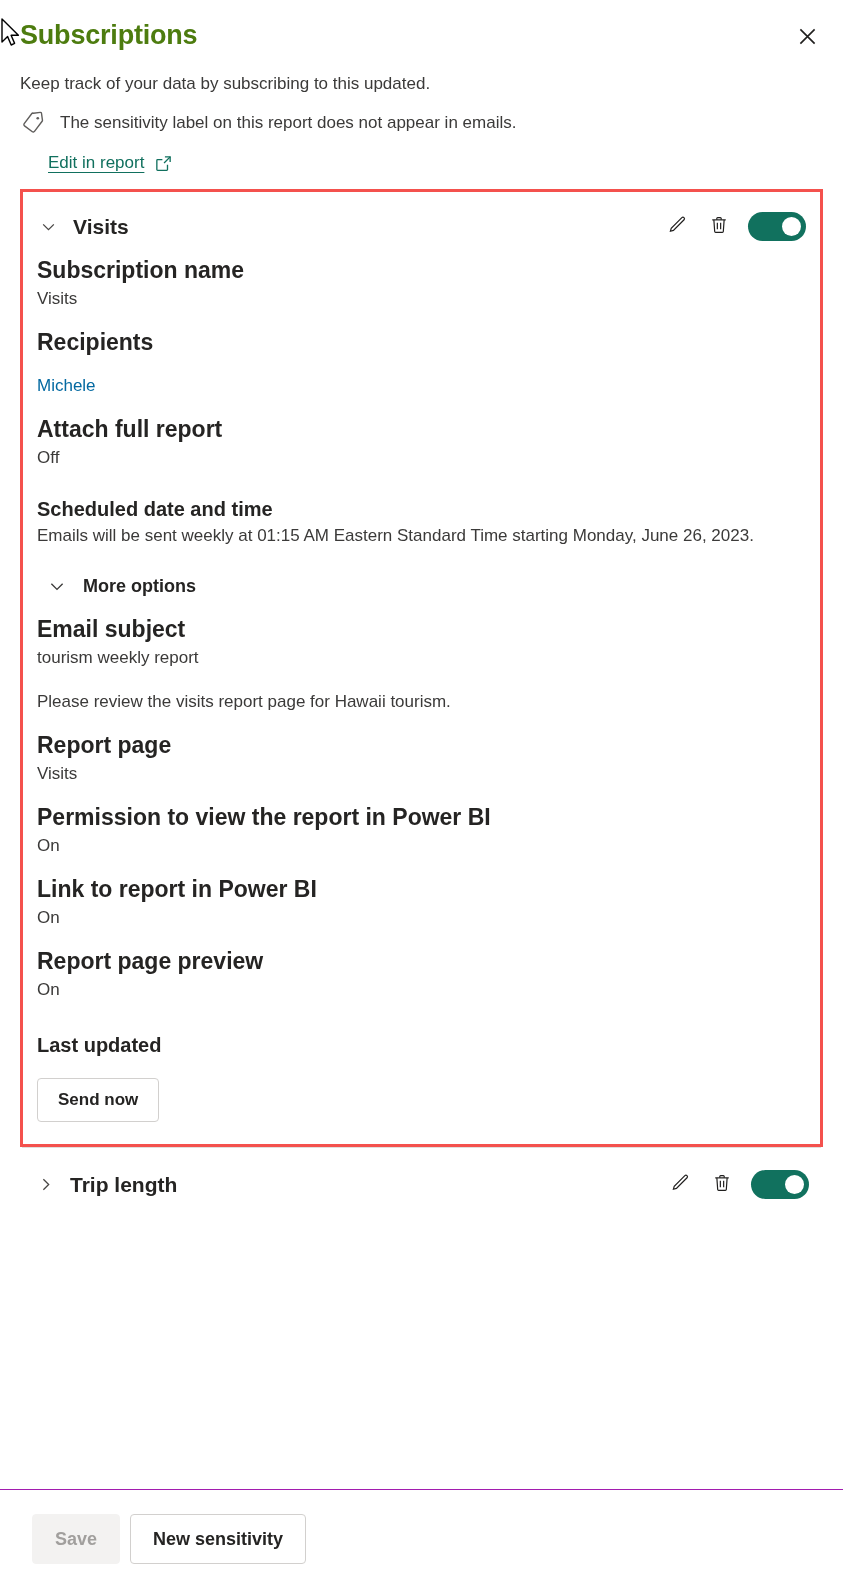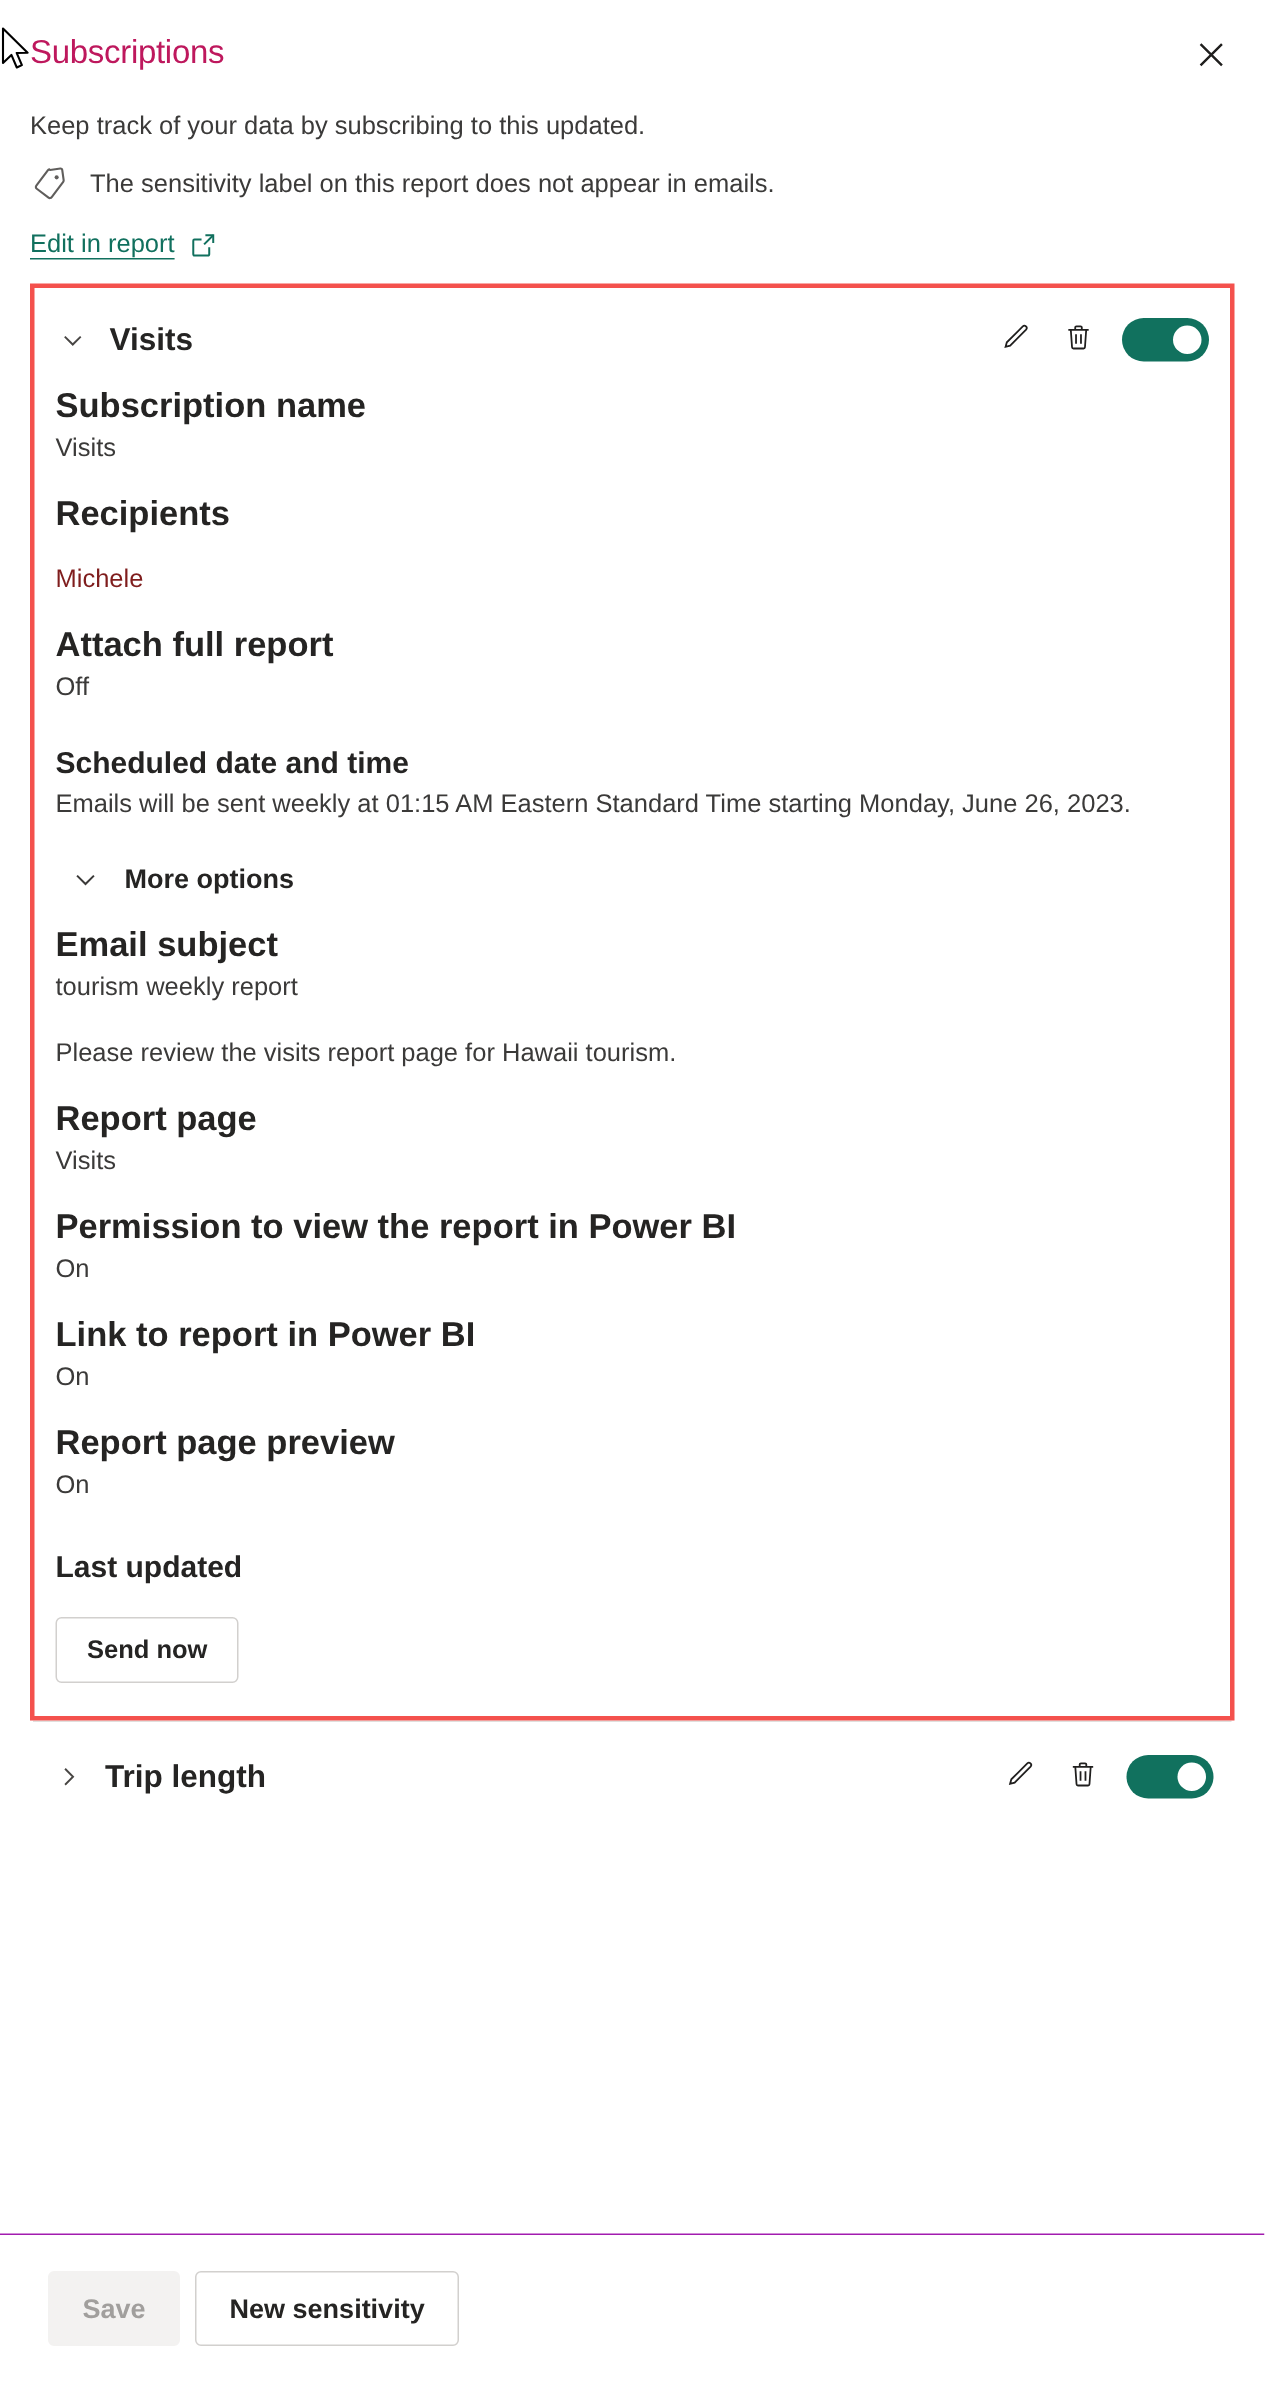--- a/index.html
+++ b/index.html
@@ -27,24 +27,24 @@
     position: relative;
     padding: 18px 20px 0 20px;
     flex: 0 0 auto;
   }
   .title-row {
     display: flex;
     align-items: flex-start;
     justify-content: space-between;
   }
   .pane-title {
-    font-size: 22px;
-    font-weight: 400;
+    font-size: 27px;
+    font-weight: 700;
     letter-spacing: -0.2px;
-    color: #be185d;
+    color: #4d7c0f;
     line-height: 34px;
   }
   .close-btn {
     width: 32px; height: 32px;
     display: flex; align-items: center; justify-content: center;
     background: transparent; border: none; cursor: pointer;
     color: #201f1e;
     margin-top: 2px;
   }
   .close-btn svg { display: block; }
@@ -75,20 +75,21 @@
     align-items: center;
     gap: 10px;
   }
   .edit-link {
     font-size: 17px;
     color: #11705e;
     text-decoration: underline;
     text-underline-offset: 4px;
     cursor: pointer;
     line-height: 22px;
+    margin-left: 28px;
   }
   .ext-icon { width: 19px; height: 19px; color: #11705e; display:block; }
 
   
   .body {
     flex: 1 1 auto;
     position: relative;
     padding: 0 20px;
     overflow: hidden;
   }
@@ -159,21 +160,21 @@
     font-weight: 700;
     color: #252423;
     line-height: 23px;
   }
   .f-value {
     font-size: 17px;
     color: #3b3a39;
     line-height: 24px;
     margin-top: 5px;
   }
-  .f-value.link { color: #7f1d1d; cursor: pointer; margin-top: 20px; }
+  .f-value.link { color: #0369a1; cursor: pointer; margin-top: 20px; }
 
   .field.big { margin-top: 26px; }
   .field.big .f-label {
     font-size: 20px;
     font-weight: 600;
     line-height: 26px;
   }
   .field.big .f-value { margin-top: 2px; }
 
   .more-options {

